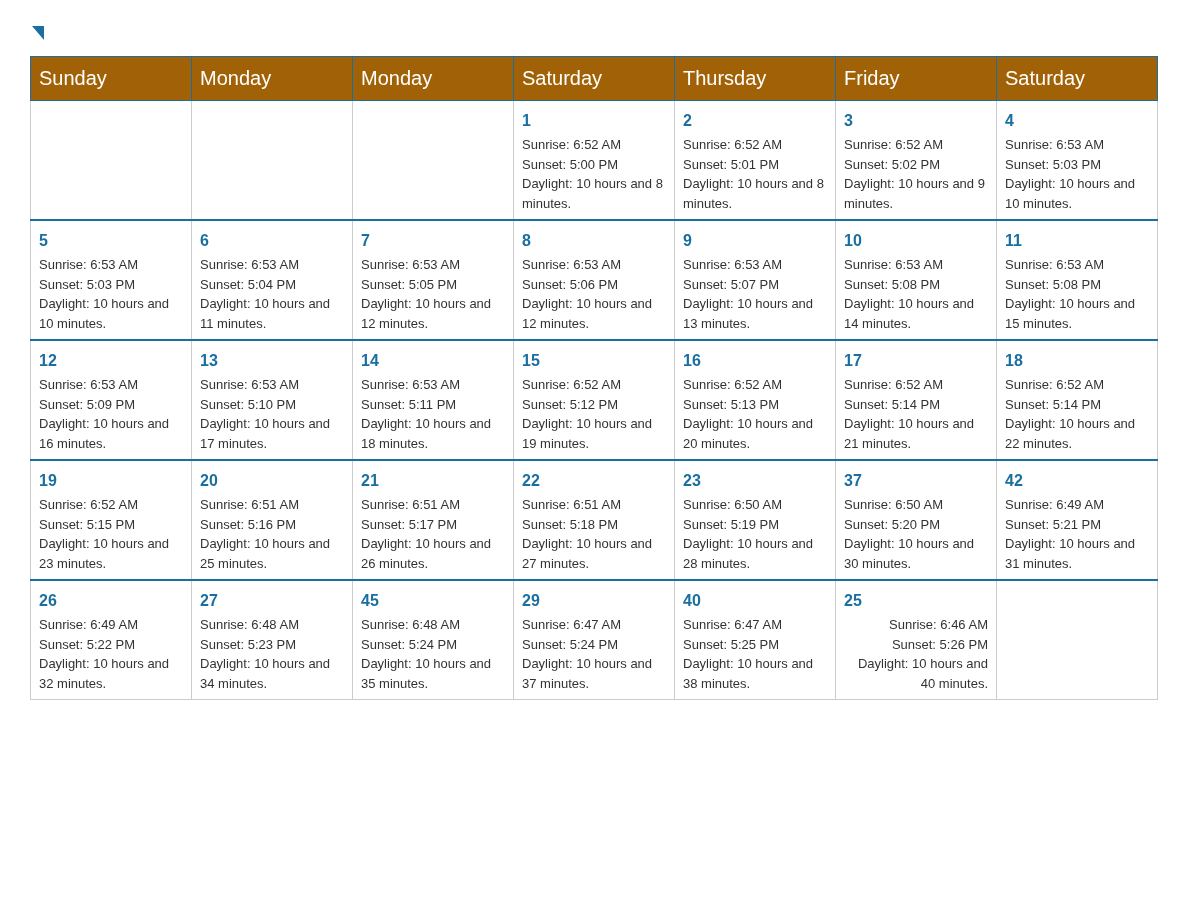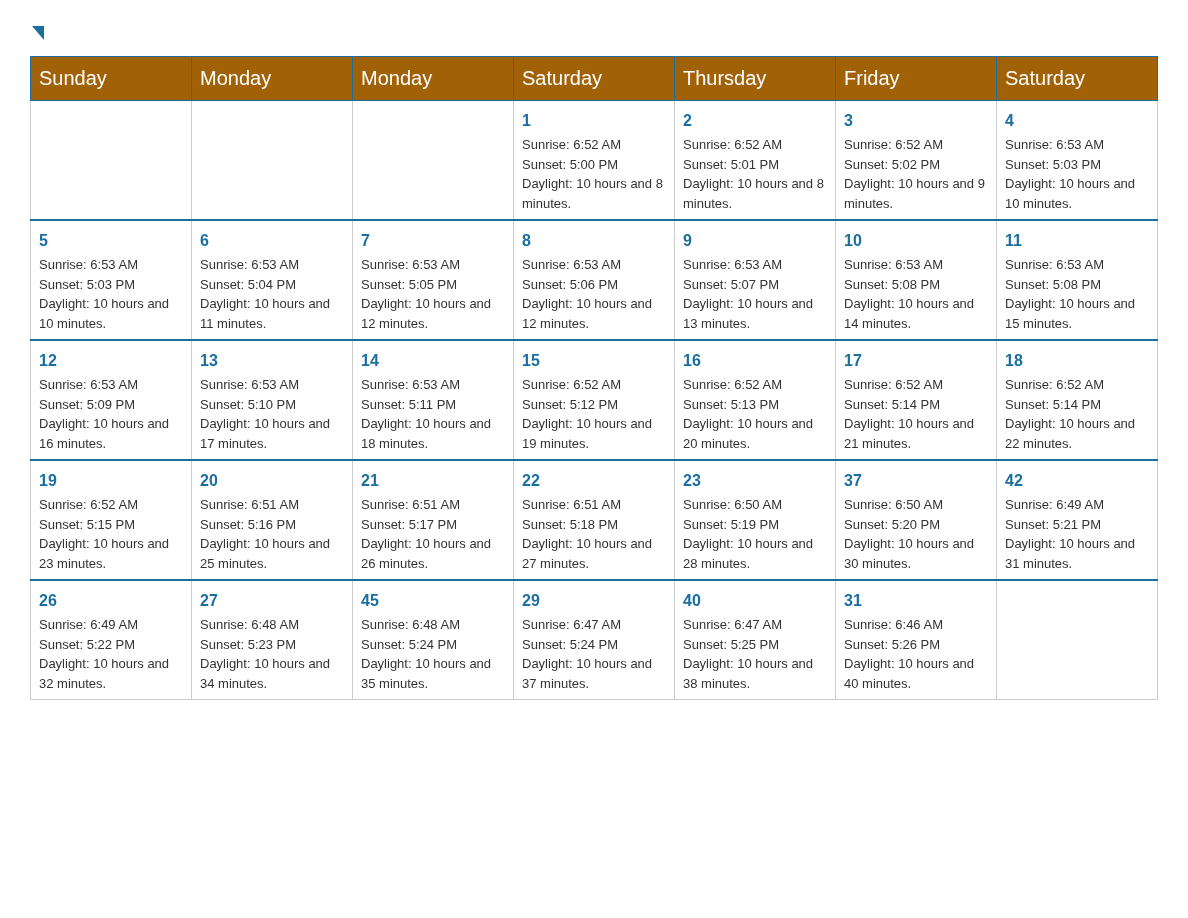--- a/index.html
+++ b/index.html
@@ -317,21 +317,21 @@
 Sunset: 5:24 PM
 Daylight: 10 hours and 37 minutes.</div>
         </td>
         <td>
           <span class="day-number">40</span>
           <div style="white-space: pre-line;">Sunrise: 6:47 AM
 Sunset: 5:25 PM
 Daylight: 10 hours and 38 minutes.</div>
         </td>
         <td>
-          <span class="day-number">31</span>
-          <div style="white-space: pre-line;">Sunrise: 6:46 AM
+          <span class="day-number">25</span>
+          <div style="white-space: pre-line; text-align: right;">Sunrise: 6:46 AM
 Sunset: 5:26 PM
 Daylight: 10 hours and 40 minutes.</div>
         </td>
         <td class="empty"></td>
       </tr>
     </tbody>
 </table>
 
 </body></html>

